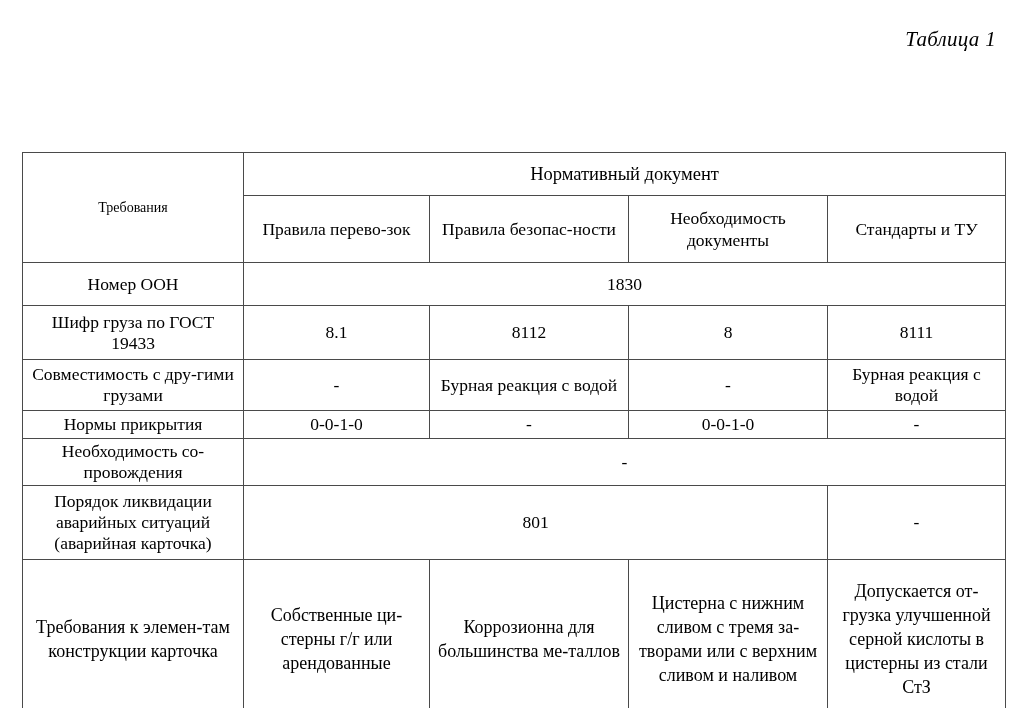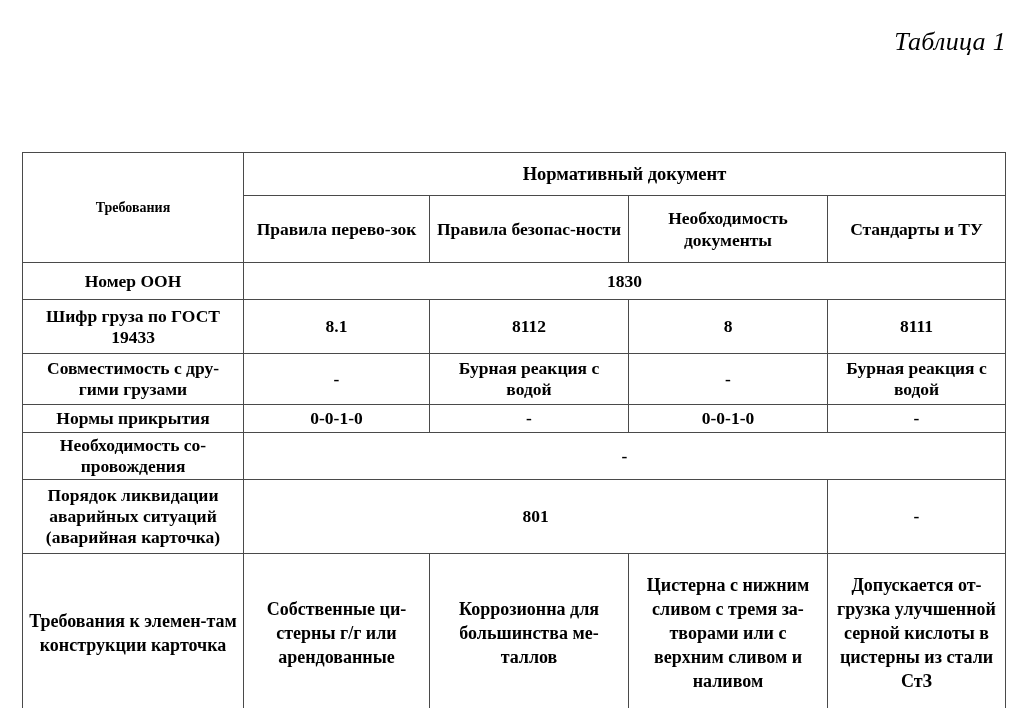--- a/index.html
+++ b/index.html
@@ -20,23 +20,23 @@
     position: relative;
     width: 1024px;
     height: 708px;
     box-sizing: border-box;
   }
 
   
   .table-number {
     position: absolute;
     top: 28px;
-    right: 18px;
+    right: 28px;
     font-style: italic;
-    font-size: 26px;
+    font-size: 21px;
     line-height: 1.1;
     letter-spacing: 0.3px;
     white-space: nowrap;
   }
 
   
   .doc-title {
     position: absolute;
     top: 62px;
     left: 0;
@@ -61,21 +61,21 @@
     table-layout: fixed;
     font-size: 17.5px;
     line-height: 21px;
   }
   .req-table td,
   .req-table th {
     border: 1px solid #4a4a4a;
     padding: 2px 5px;
     vertical-align: middle;
     text-align: center;
-    font-weight: bold;
+    font-weight: normal;
   }
 
   
   .col-req   { width: 221px; }
   .col-c1    { width: 186px; }
   .col-c2    { width: 199px; }
   .col-c3    { width: 199px; }
   .col-c4    { width: 178px; }
 
   .hdr-group {
@@ -94,21 +94,21 @@
   }
 
   
   .cell-just {
     text-align: justify;
     text-align-last: center;
     padding-left: 8px;
     padding-right: 8px;
   }
 
-  .r-oon      { height: 37px; }
+  .r-oon      { height: 43px; }
   .r-shifr    { height: 54px; }
   .r-sovm     { height: 51px; }
   .r-normy    { height: 28px; margin-top: 43px; }
   .r-neobh    { height: 47px; }
   .r-poryadok { height: 74px; }
   .r-treb     { height: 158px; }
 
   .dash-cell { font-size: 17.5px; }
 
   .big-cell {

